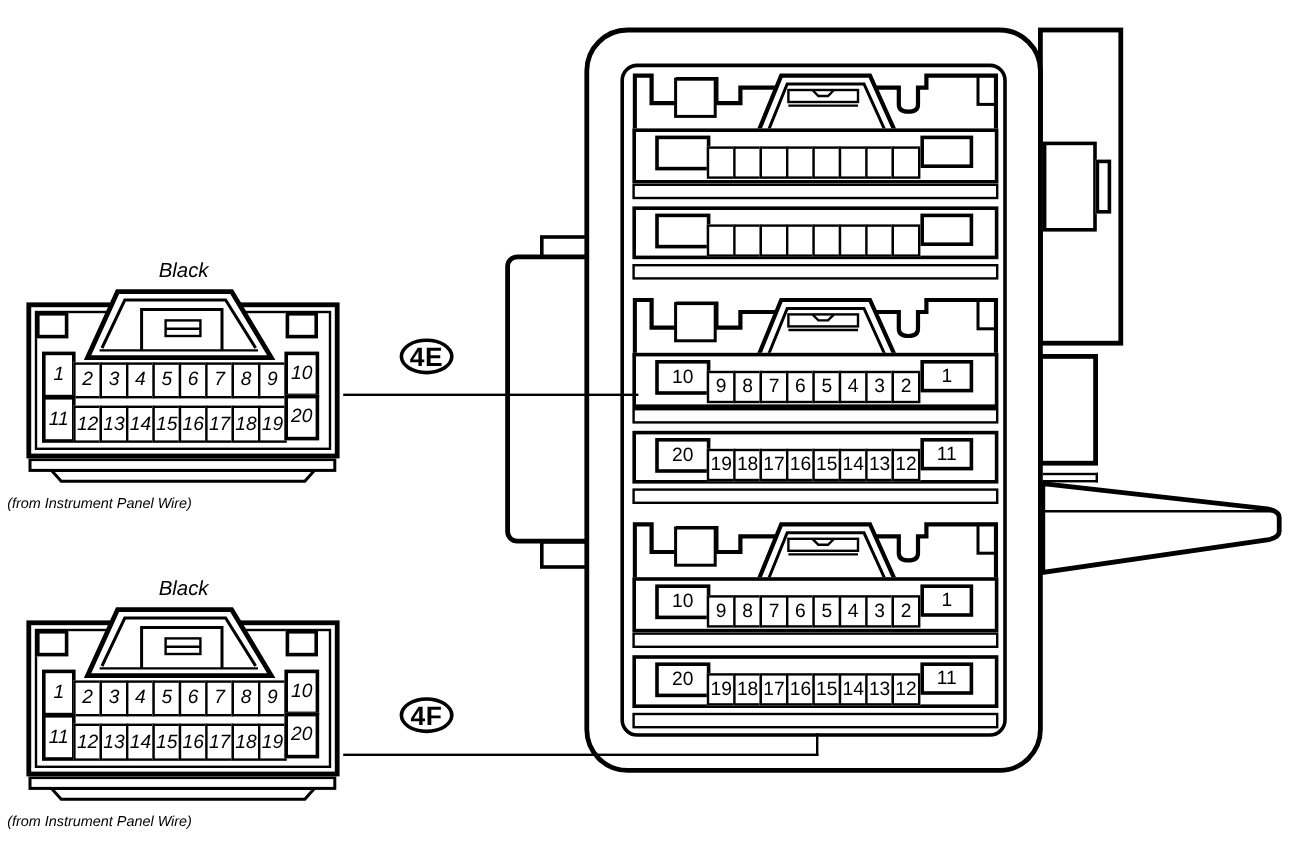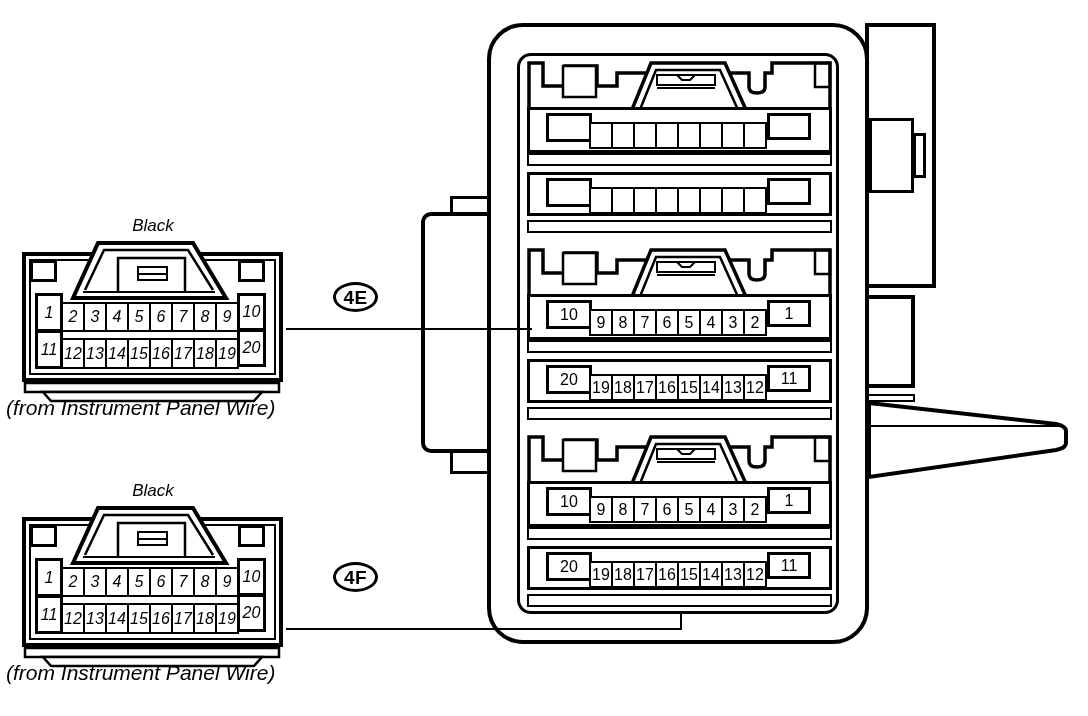--- a/index.html
+++ b/index.html
@@ -40,43 +40,43 @@
   .cell{width:24px;height:100%;border:2px solid #000;margin-left:-2px;background:#fff;
         display:flex;align-items:center;justify-content:center;font-size:16px;}
   .cell:first-child{margin-left:0;}
 
   
   .cl{position:absolute;background:#000;}
   .l4e{left:286px;top:328px;width:246px;height:2px;}
   .l4f{left:286px;top:628px;width:396px;height:2px;}
   .l4fv{left:680px;top:611px;width:2px;height:19px;}
   .oval{position:absolute;width:45px;height:30px;border:3px solid #000;border-radius:50%;
-        background:#fff;display:flex;align-items:flex-end;justify-content:center;
-        font-size:19px;font-weight:600;letter-spacing:0.5px;}
-  .ov4e{left:333px;top:282px;} .ov4f{left:333px;top:562px;}
+        background:#fff;display:flex;align-items:flex-start;justify-content:center;
+        font-size:22px;font-weight:600;letter-spacing:0.5px;}
+  .ov4e{left:333px;top:282px;} .ov4f{left:333px;top:581px;}
 
   
   .lconn{position:absolute;left:22px;width:262px;height:220px;font-style:italic;}
   .lc1{top:216px;} .lc2{top:481px;}
   .lc-label{position:absolute;left:0;top:0;width:100%;text-align:center;font-size:17px;}
   .lc-body{position:absolute;left:0;top:36px;width:261px;height:130px;border:4px solid #000;background:#fff;}
   .lc-inner{position:absolute;inset:3px;border:2px solid #000;}
   .lc-latch{position:absolute;left:45px;top:24px;width:165px;height:60px;}
   .lc-corner{position:absolute;top:44px;border:3px solid #000;background:#fff;width:27px;height:22px;}
   .cnl{left:8px;} .cnr{left:216px;}
   .pin{position:absolute;border:3px solid #000;background:#fff;display:flex;align-items:center;justify-content:center;font-size:16px;}
   .p1{left:13px;top:77px;width:28px;height:39px;}
   .p10{left:215px;top:77px;width:29px;height:38px;}
   .p11{left:13px;top:114px;width:28px;height:39px;}
   .p20{left:215px;top:113px;width:29px;height:38px;}
   .lc-cells{position:absolute;display:flex;}
   .lcr1{left:39px;top:86px;height:30px;}
   .lcr2{left:39px;top:122px;height:31px;}
   .lc-skirt{position:absolute;left:0;top:166px;width:261px;height:22px;}
-  .lc-caption{position:absolute;left:-16px;top:180px;width:300px;font-size:21px;}
+  .lc-caption{position:absolute;left:-16px;top:196px;width:300px;font-size:12px;}
 </style>
 </head>
 <body>
 
 <div class="stage">
 
   <div class="abs rt-top"></div>
   <div class="abs rt-clip"></div>
   <div class="abs rt-tab"></div>
   <div class="abs rt-mid"></div>

